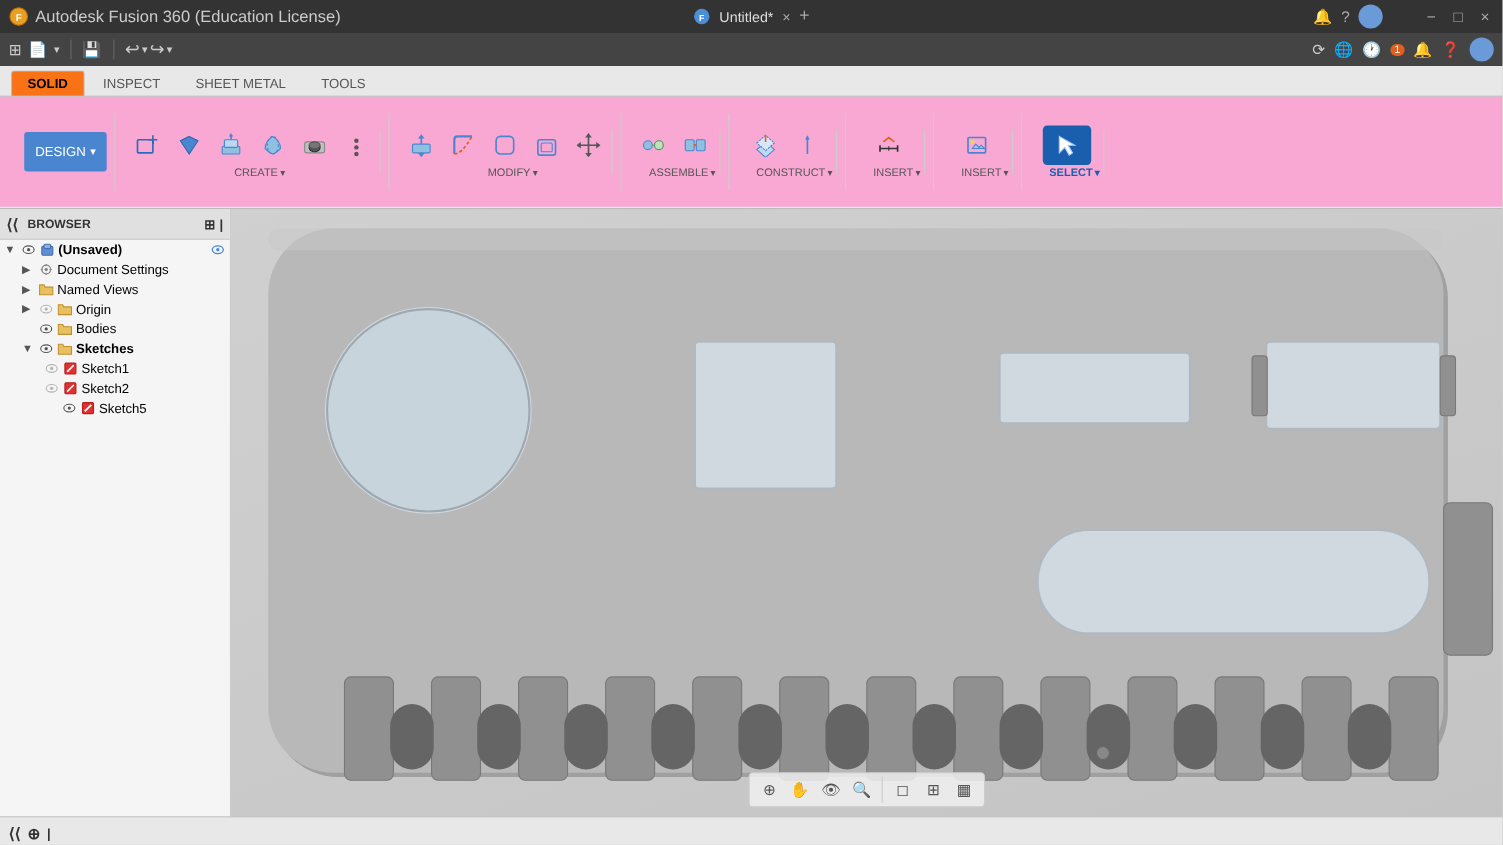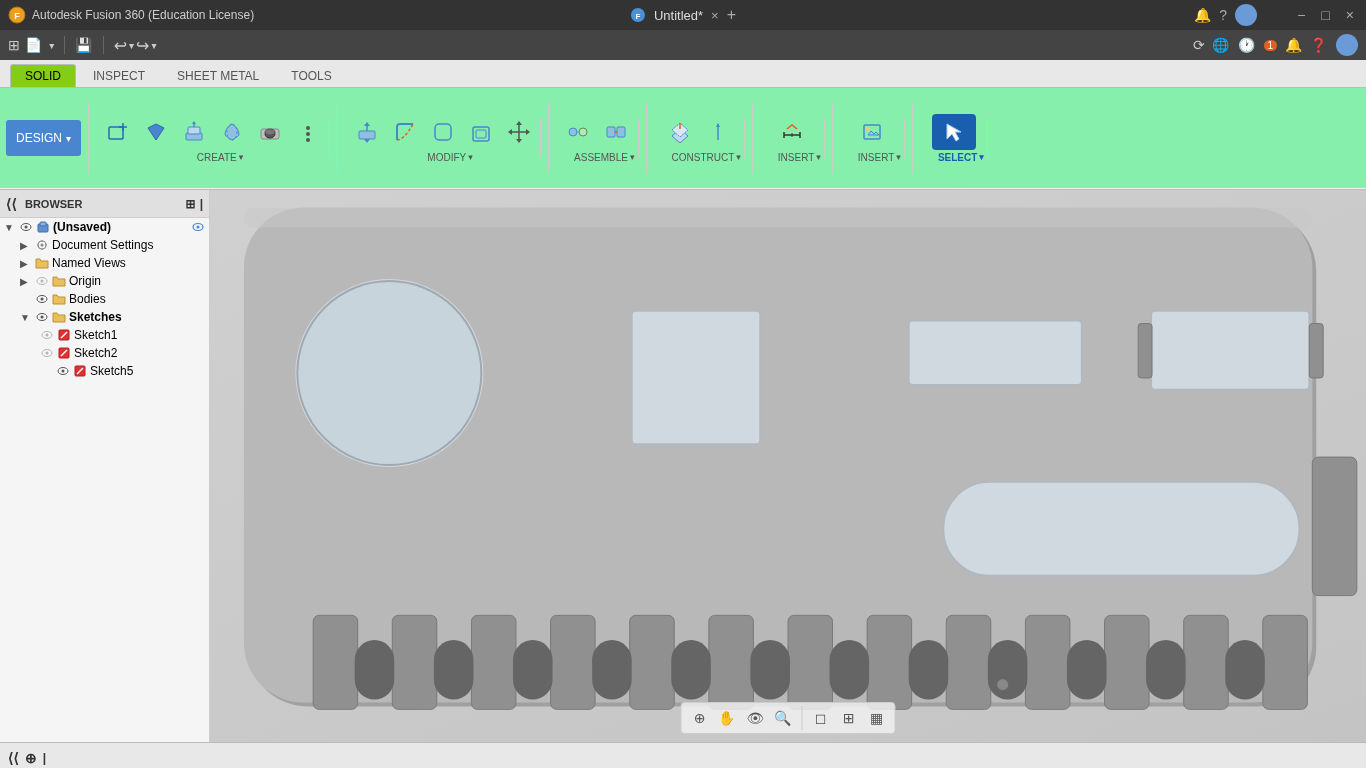--- a/index.html
+++ b/index.html
@@ -41,33 +41,33 @@
       font-size: 12px;
       cursor: pointer;
       border: 1px solid transparent;
       border-bottom: none;
       border-radius: 3px 3px 0 0;
       background: transparent;
       color: #555;
       margin-right: 2px;
     }
     .tab.active {
-      background: #84cc16;
+      background: #f97316;
       border-color: #bbb;
       color: #000;
-      font-weight: normal;
+      font-weight: bold;
     }
 
     
     #main-toolbar {
       height: 100px;
-      background: #86efac;
-      display: flex;
-      align-items: center;
-      padding: 0 6px;
+      background: #f9a8d4;
+      display: flex;
+      align-items: center;
+      padding: 0 22px;
       gap: 4px;
     }
 
     .design-btn {
       background: #4a86cf;
       color: white;
       padding: 6px 10px;
       border-radius: 3px;
       font-size: 12px;
       cursor: pointer;
@@ -229,21 +229,21 @@
 </head>
 <body>
 
 <div id="titlebar">
   <div class="title-left">
 
     <svg width="18" height="18" viewBox="0 0 18 18">
       <circle cx="9" cy="9" r="8" fill="#e8a020" stroke="#c07010" stroke-width="1"></circle>
       <text x="9" y="13" text-anchor="middle" font-size="9" fill="white" font-weight="bold">F</text>
     </svg>
-    <span style="color:#ccc;font-size:12px;">Autodesk Fusion 360 (Education License)</span>
+    <span style="color:#ccc;font-size:15px;">Autodesk Fusion 360 (Education License)</span>
   </div>
   <div style="display:flex;align-items:center;gap:8px;position:absolute;left:50%;transform:translateX(-50%);">
     <svg width="16" height="16" viewBox="0 0 16 16">
       <circle cx="8" cy="8" r="7" fill="#4a90d9"></circle>
       <text x="8" y="12" text-anchor="middle" font-size="8" fill="white" font-weight="bold">F</text>
     </svg>
     <span style="color:#ddd;font-size:13px;">Untitled*</span>
     <span style="color:#aaa;cursor:pointer;font-size:13px;">×</span>
     <span style="color:#aaa;cursor:pointer;font-size:16px;">+</span>
   </div>

